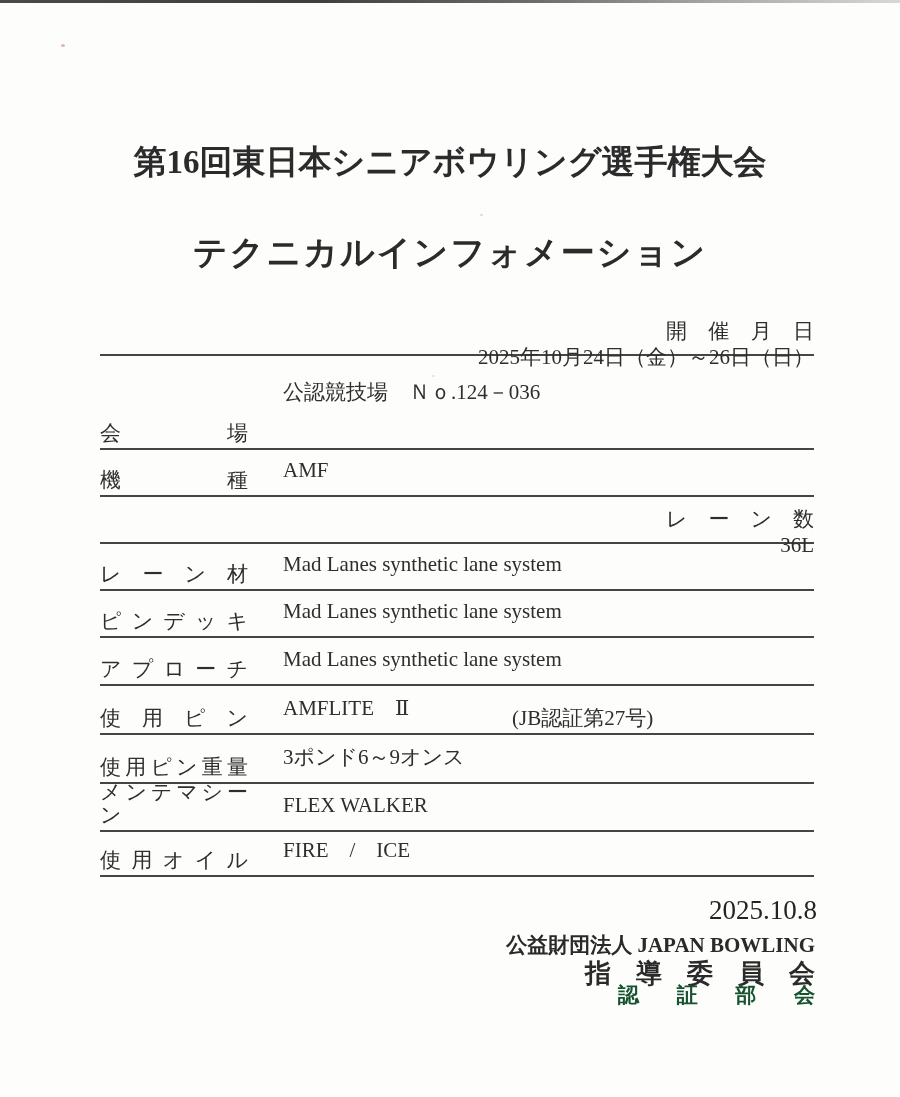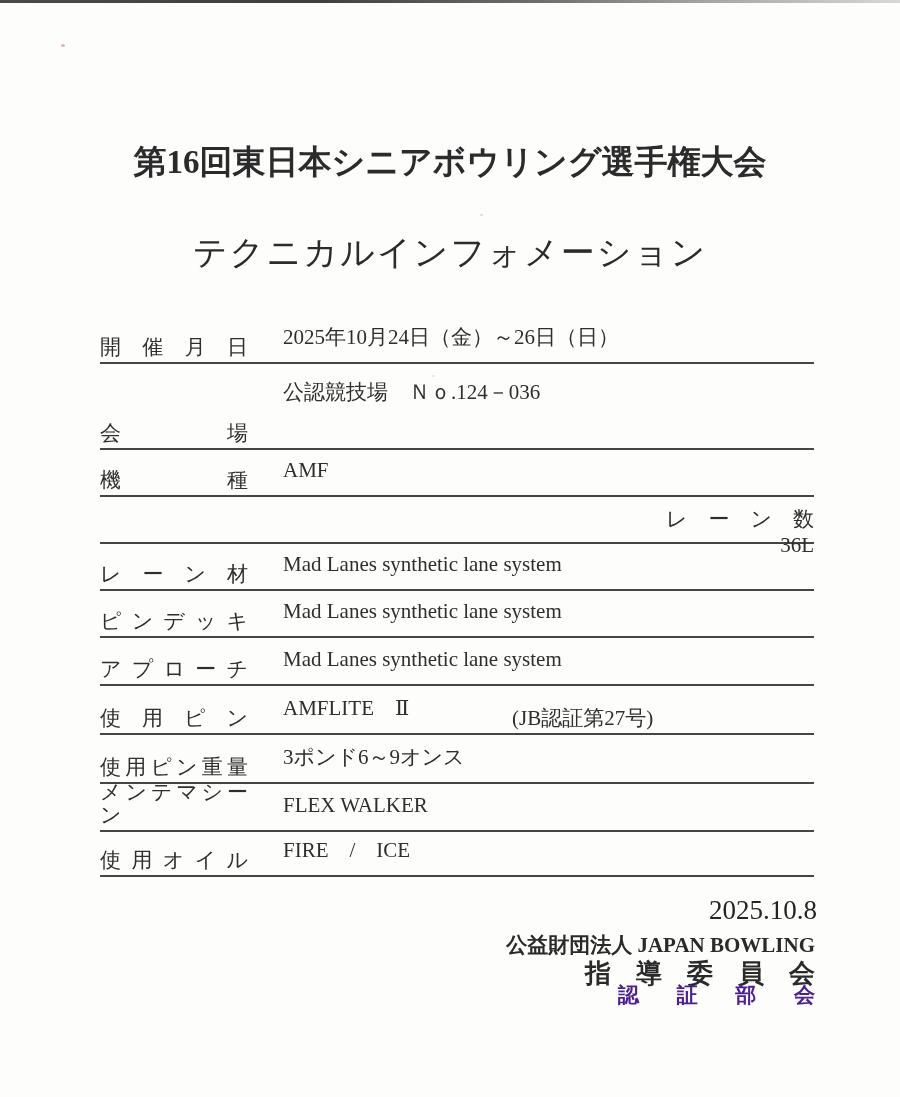--- a/index.html
+++ b/index.html
@@ -39,21 +39,21 @@
     letter-spacing: 0px;
     color: #2b2b2b;
     white-space: nowrap;
   }
   .doc-subtitle {
     position: absolute;
     left: 0; top: 230px;
     width: 900px;
     text-align: center;
     font-size: 34px;
-    font-weight: normal;
+    font-weight: bold;
     letter-spacing: 2px;
     color: #2b2b2b;
     white-space: nowrap;
   }
 
   .field-row {
     position: absolute;
     left: 100px;
     width: 714px;
     height: 34px;
@@ -82,21 +82,21 @@
     white-space: pre;
   }
   .field-note {
     position: absolute;
     left: 412px;
     bottom: 3px;
     line-height: 1.1;
     white-space: pre;
   }
 
-  .r0  { top: 328px; }
+  .r0  { top: 320px; flex-direction: column; }
   .r1  { top: 383px; }
   .r2  { top: 414px; gap: 12px; }
   .r3  { top: 461px; }
   .r4  { top: 508px; flex-direction: column; }
   .r5  { top: 555px; }
   .r6  { top: 602px; }
   .r7  { top: 650px; }
   .r8  { top: 699px; }
   .r9  { top: 748px; }
   .r10 { top: 796px; }
@@ -126,21 +126,21 @@
     color: #2a2a2a;
     text-align: justify;
     text-align-last: justify;
   }
   .footer-subcommittee {
     position: absolute;
     right: 85px; top: 981px;
     width: 197px;
     font-size: 21px;
     font-weight: bold;
-    color: #4c1d95;
+    color: #14532d;
     text-align: justify;
     text-align-last: justify;
   }
 </style>
 </head>
 <body>
 
 <div class="scan-strip"></div>
 <div class="speck speck1"></div>
 <div class="speck speck2"></div>

